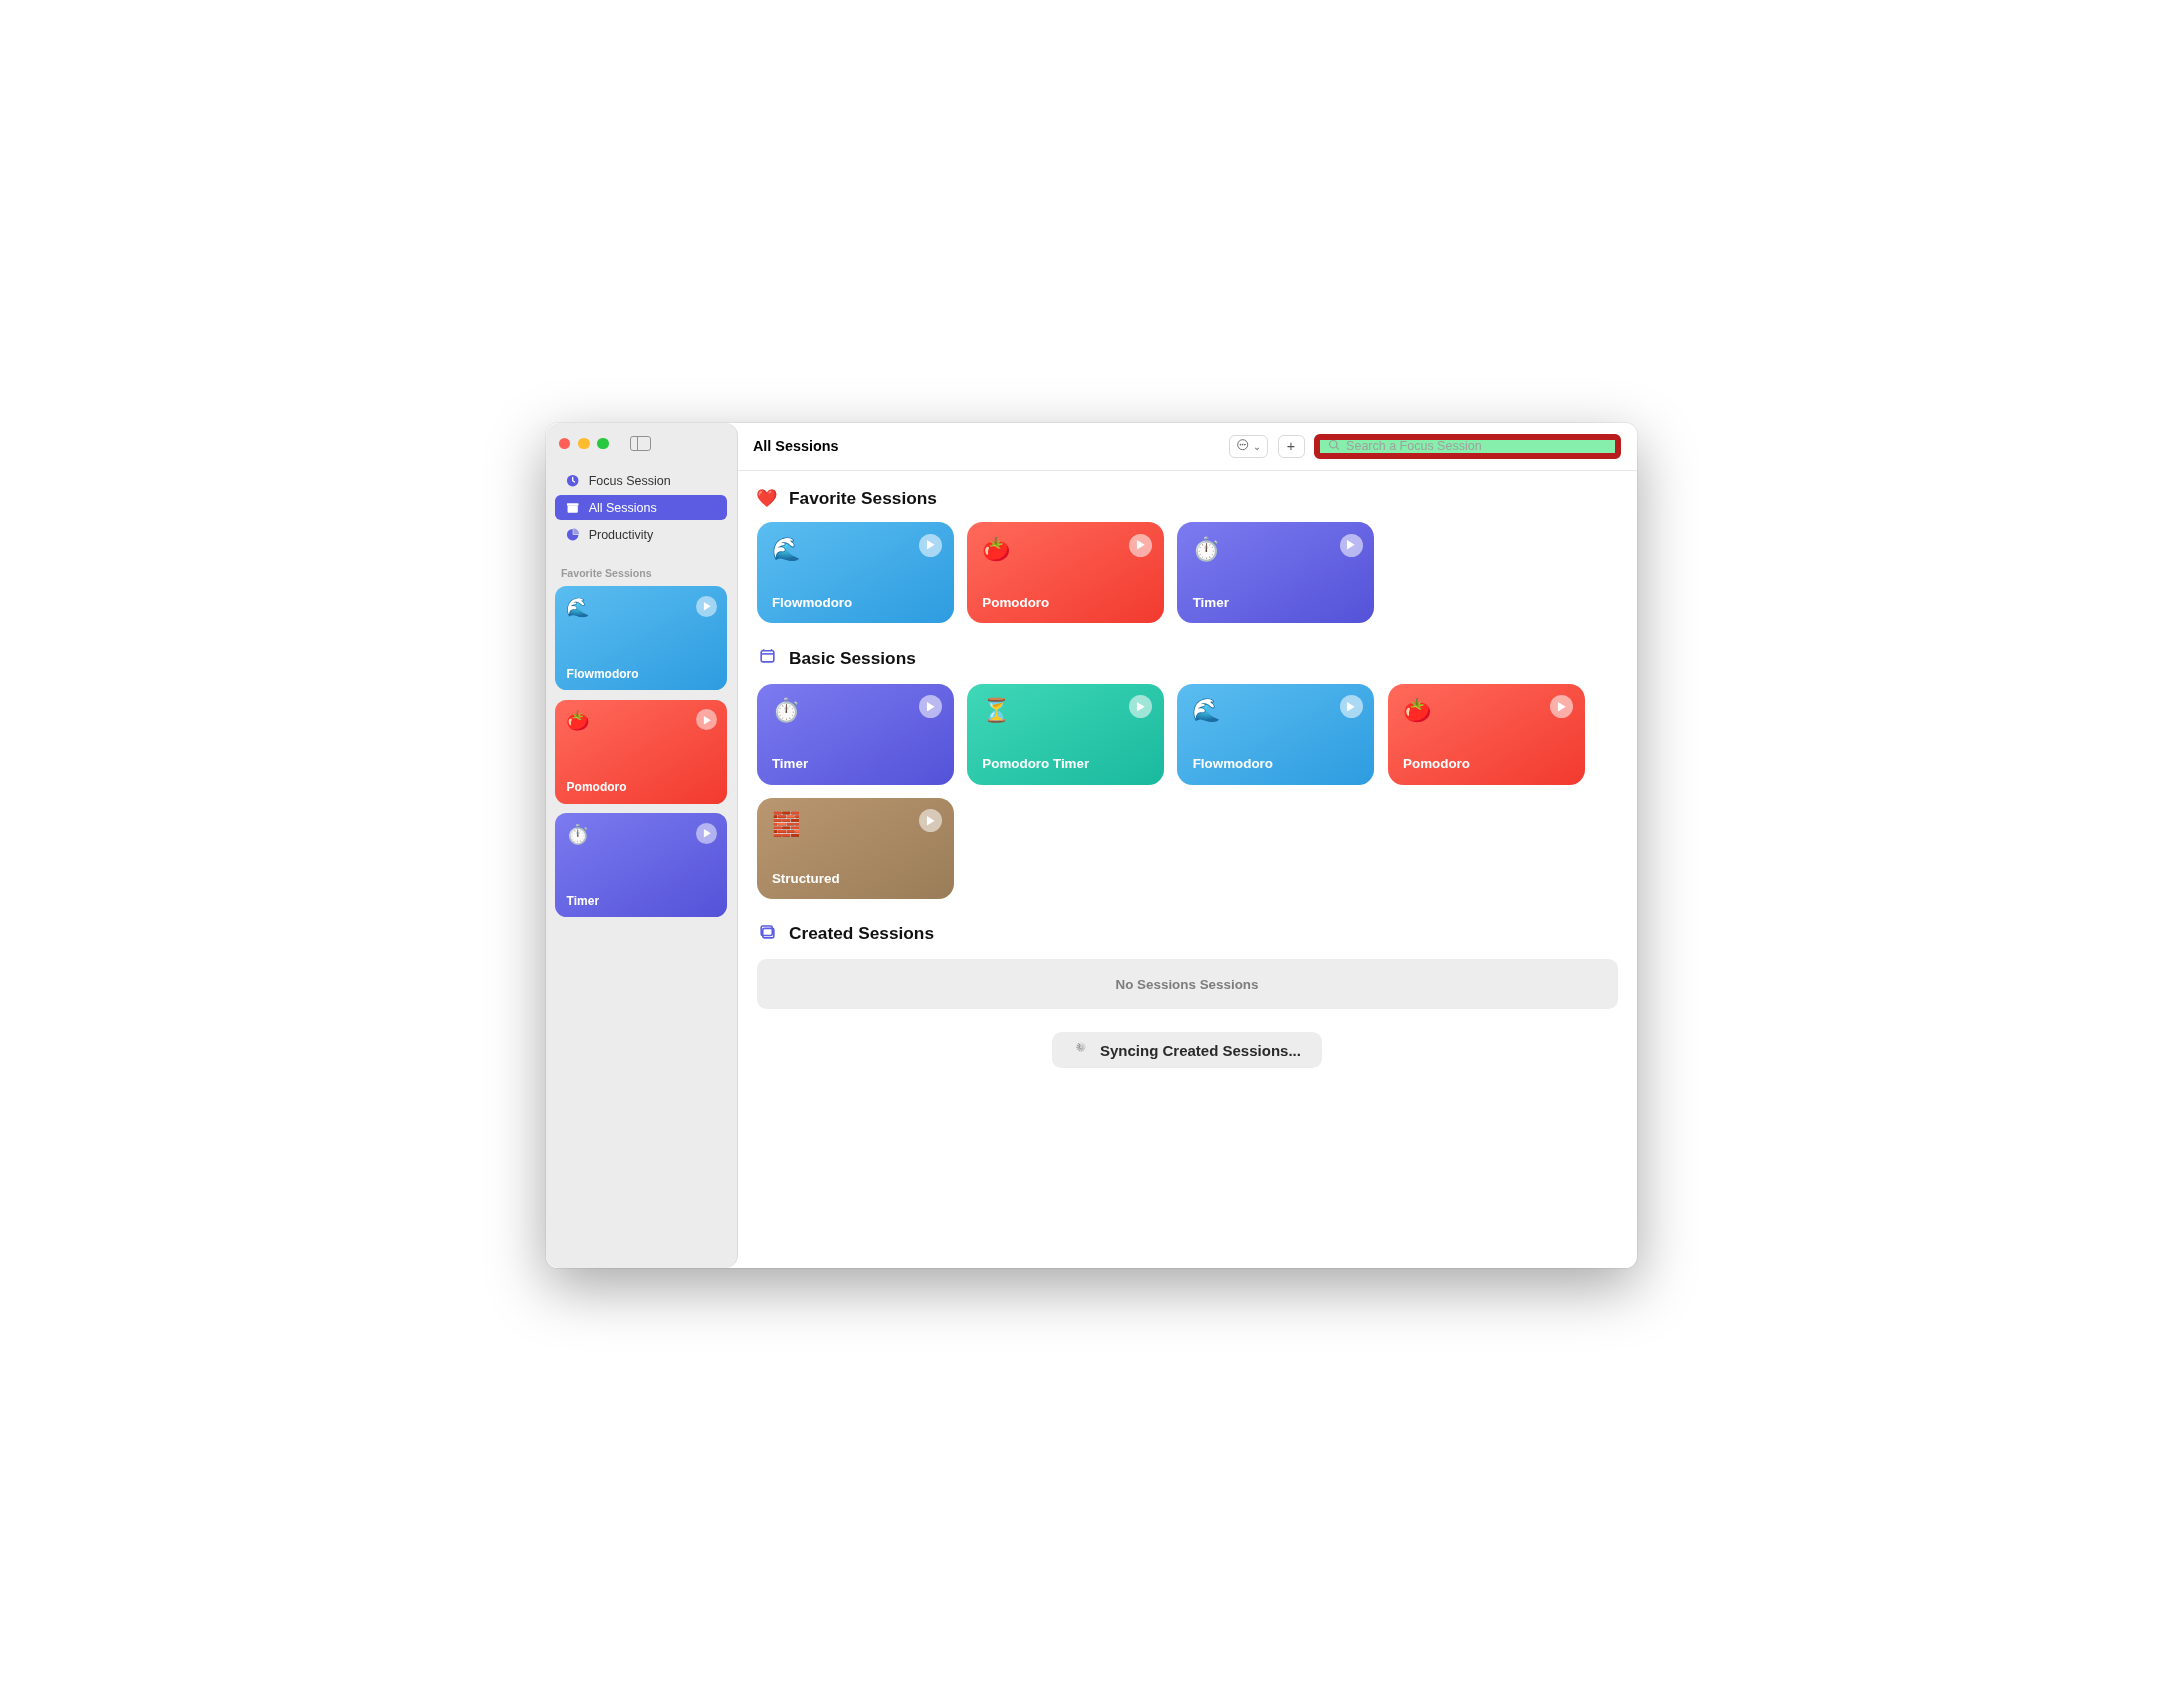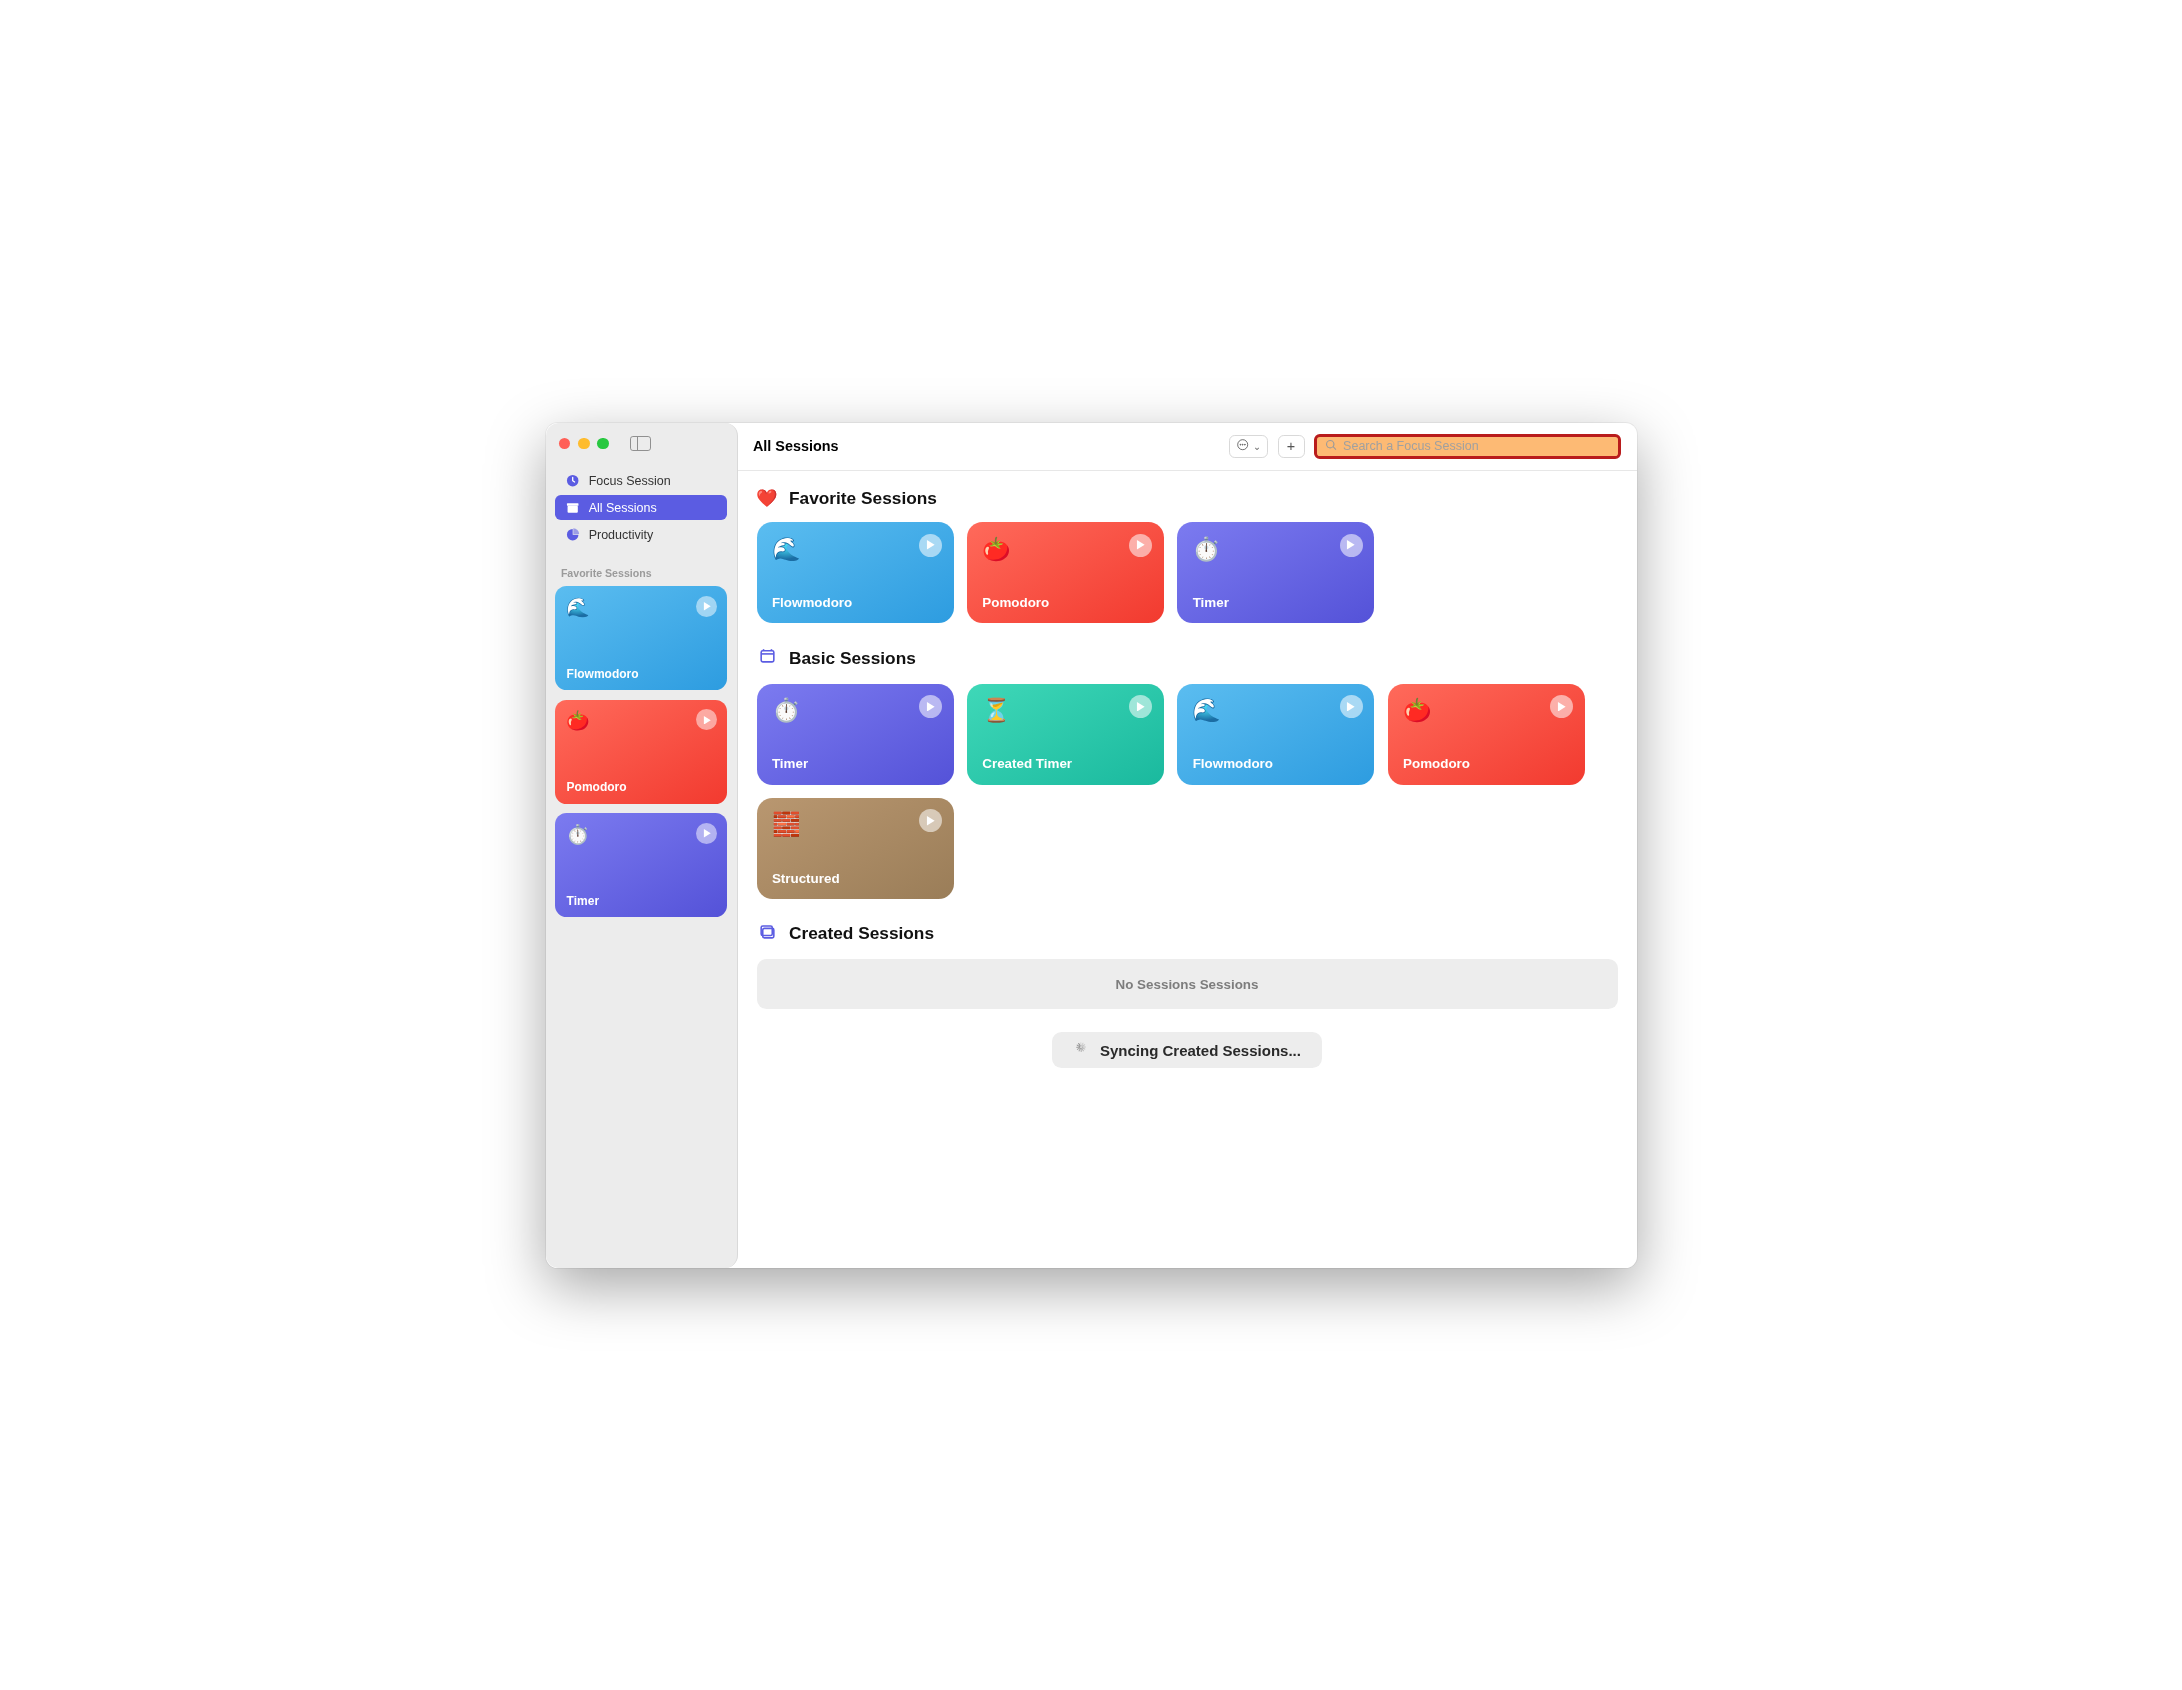--- a/index.html
+++ b/index.html
@@ -134,27 +134,27 @@
     color: #555;
     cursor: pointer;
   }
   .tb-btn .chev { font-size: 9.6px; color: #777; }
   .tb-btn.plus { width: 27px; justify-content: center; font-size: 14.4px; font-weight: 400; }
   .tb-btn.more svg { width:13.4px; height:13.4px; stroke:#555; fill:none; stroke-width:1.5; }
   .search {
     flex: 1;
     max-width: 307px;
     height: 25px;
-    border: 3px solid #b91c1c;
+    border: 6px solid #b91c1c;
     border-radius: 5.8px;
     display: flex;
     align-items: center;
     padding: 0 7.7px;
     color: #999;
-    background: #fdba74;
+    background: #86efac;
   }
   .search input {
     border: none; outline: none;
     font-size: 12.5px;
     flex: 1;
     background: transparent;
     color: #333;
   }
   .search input::placeholder { color: #a0a0a0; }
   .search svg { width: 12.5px; height: 12.5px; margin-right: 5.8px; fill: #9a9a9a; }
@@ -411,21 +411,21 @@
               </span>
               <span class="label">Timer</span>
             </div>
             <div class="card g-teal">
               <span class="emoji">⏳</span>
               <span class="play">
                 <svg viewBox="0 0 10 10">
                   <path d="M1 0l8 5-8 5z"></path>
                 </svg>
               </span>
-              <span class="label">Created Timer</span>
+              <span class="label">Pomodoro Timer</span>
             </div>
             <div class="card g-blue">
               <span class="emoji">🌊</span>
               <span class="play">
                 <svg viewBox="0 0 10 10">
                   <path d="M1 0l8 5-8 5z"></path>
                 </svg>
               </span>
               <span class="label">Flowmodoro</span>
             </div>

